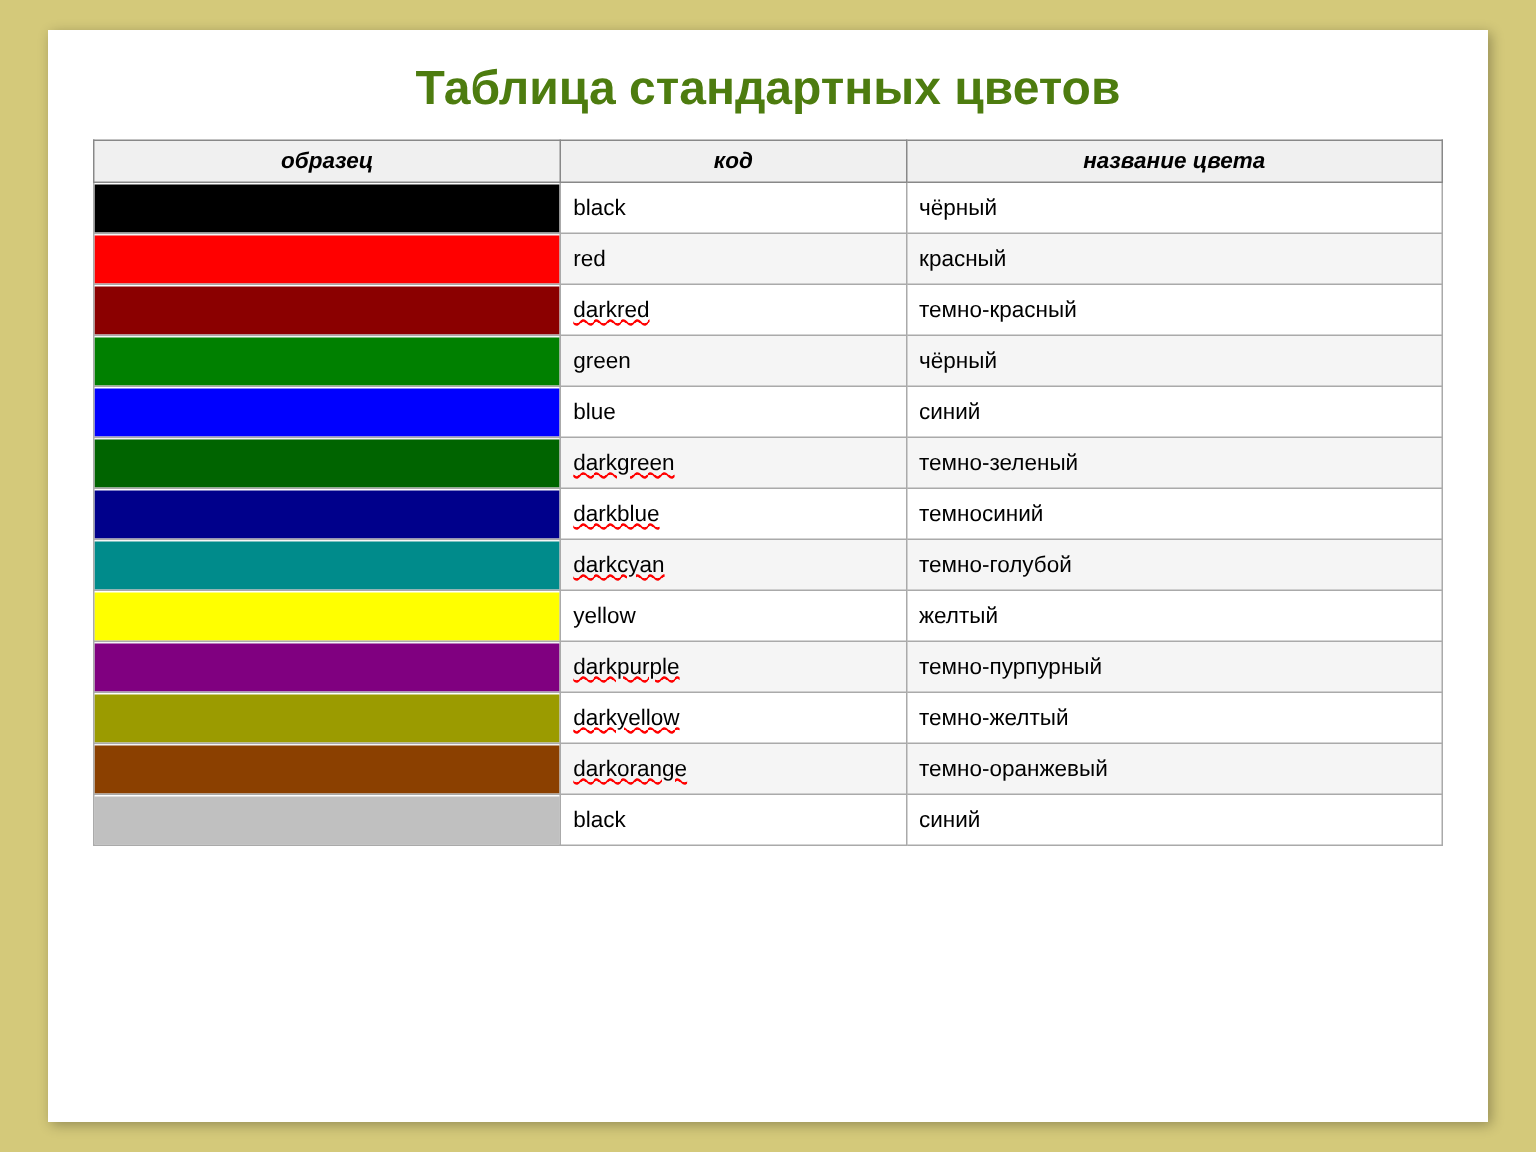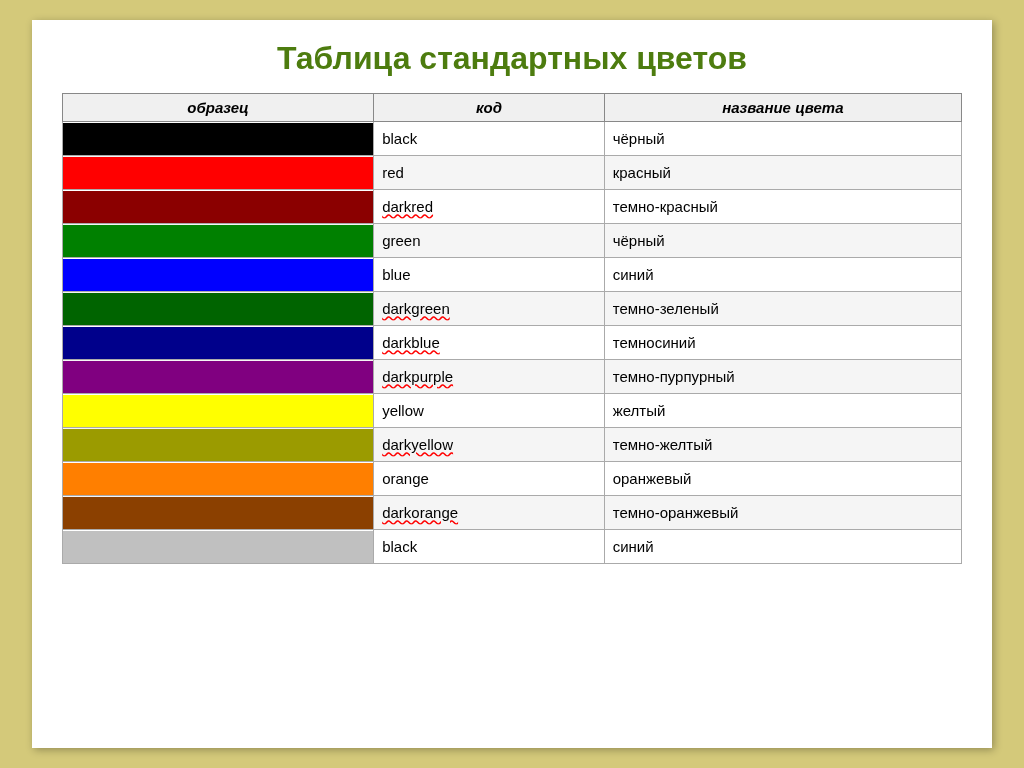--- a/index.html
+++ b/index.html
@@ -148,45 +148,45 @@
         </tr>
         <tr>
           <td class="color-swatch">
             <span class="swatch" style="background-color: rgb(0, 0, 139);"></span>
           </td>
           <td class="color-code"><span class="underline-red">darkblue</span></td>
           <td class="color-name">темносиний</td>
         </tr>
         <tr>
           <td class="color-swatch">
+            <span class="swatch" style="background-color: rgb(0, 139, 139);"></span>
+          </td>
+          <td class="color-code"><span class="underline-red">darkcyan</span></td>
+          <td class="color-name">темно-голубой</td>
+        </tr>
+        <tr>
+          <td class="color-swatch">
+            <span class="swatch" style="background-color: rgb(255, 255, 0);"></span>
+          </td>
+          <td class="color-code">yellow</td>
+          <td class="color-name">желтый</td>
+        </tr>
+        <tr>
+          <td class="color-swatch">
             <span class="swatch" style="background-color: rgb(128, 0, 128);"></span>
           </td>
           <td class="color-code"><span class="underline-red">darkpurple</span></td>
           <td class="color-name">темно-пурпурный</td>
         </tr>
         <tr>
           <td class="color-swatch">
-            <span class="swatch" style="background-color: rgb(255, 255, 0);"></span>
-          </td>
-          <td class="color-code">yellow</td>
-          <td class="color-name">желтый</td>
-        </tr>
-        <tr>
-          <td class="color-swatch">
             <span class="swatch" style="background-color: rgb(155, 155, 0);"></span>
           </td>
           <td class="color-code"><span class="underline-red">darkyellow</span></td>
           <td class="color-name">темно-желтый</td>
-        </tr>
-        <tr>
-          <td class="color-swatch">
-            <span class="swatch" style="background-color: rgb(255, 127, 0);"></span>
-          </td>
-          <td class="color-code">orange</td>
-          <td class="color-name">оранжевый</td>
         </tr>
         <tr>
           <td class="color-swatch">
             <span class="swatch" style="background-color: rgb(139, 64, 0);"></span>
           </td>
           <td class="color-code"><span class="underline-red">darkorange</span></td>
           <td class="color-name">темно-оранжевый</td>
         </tr>
         <tr>
           <td class="color-swatch">

